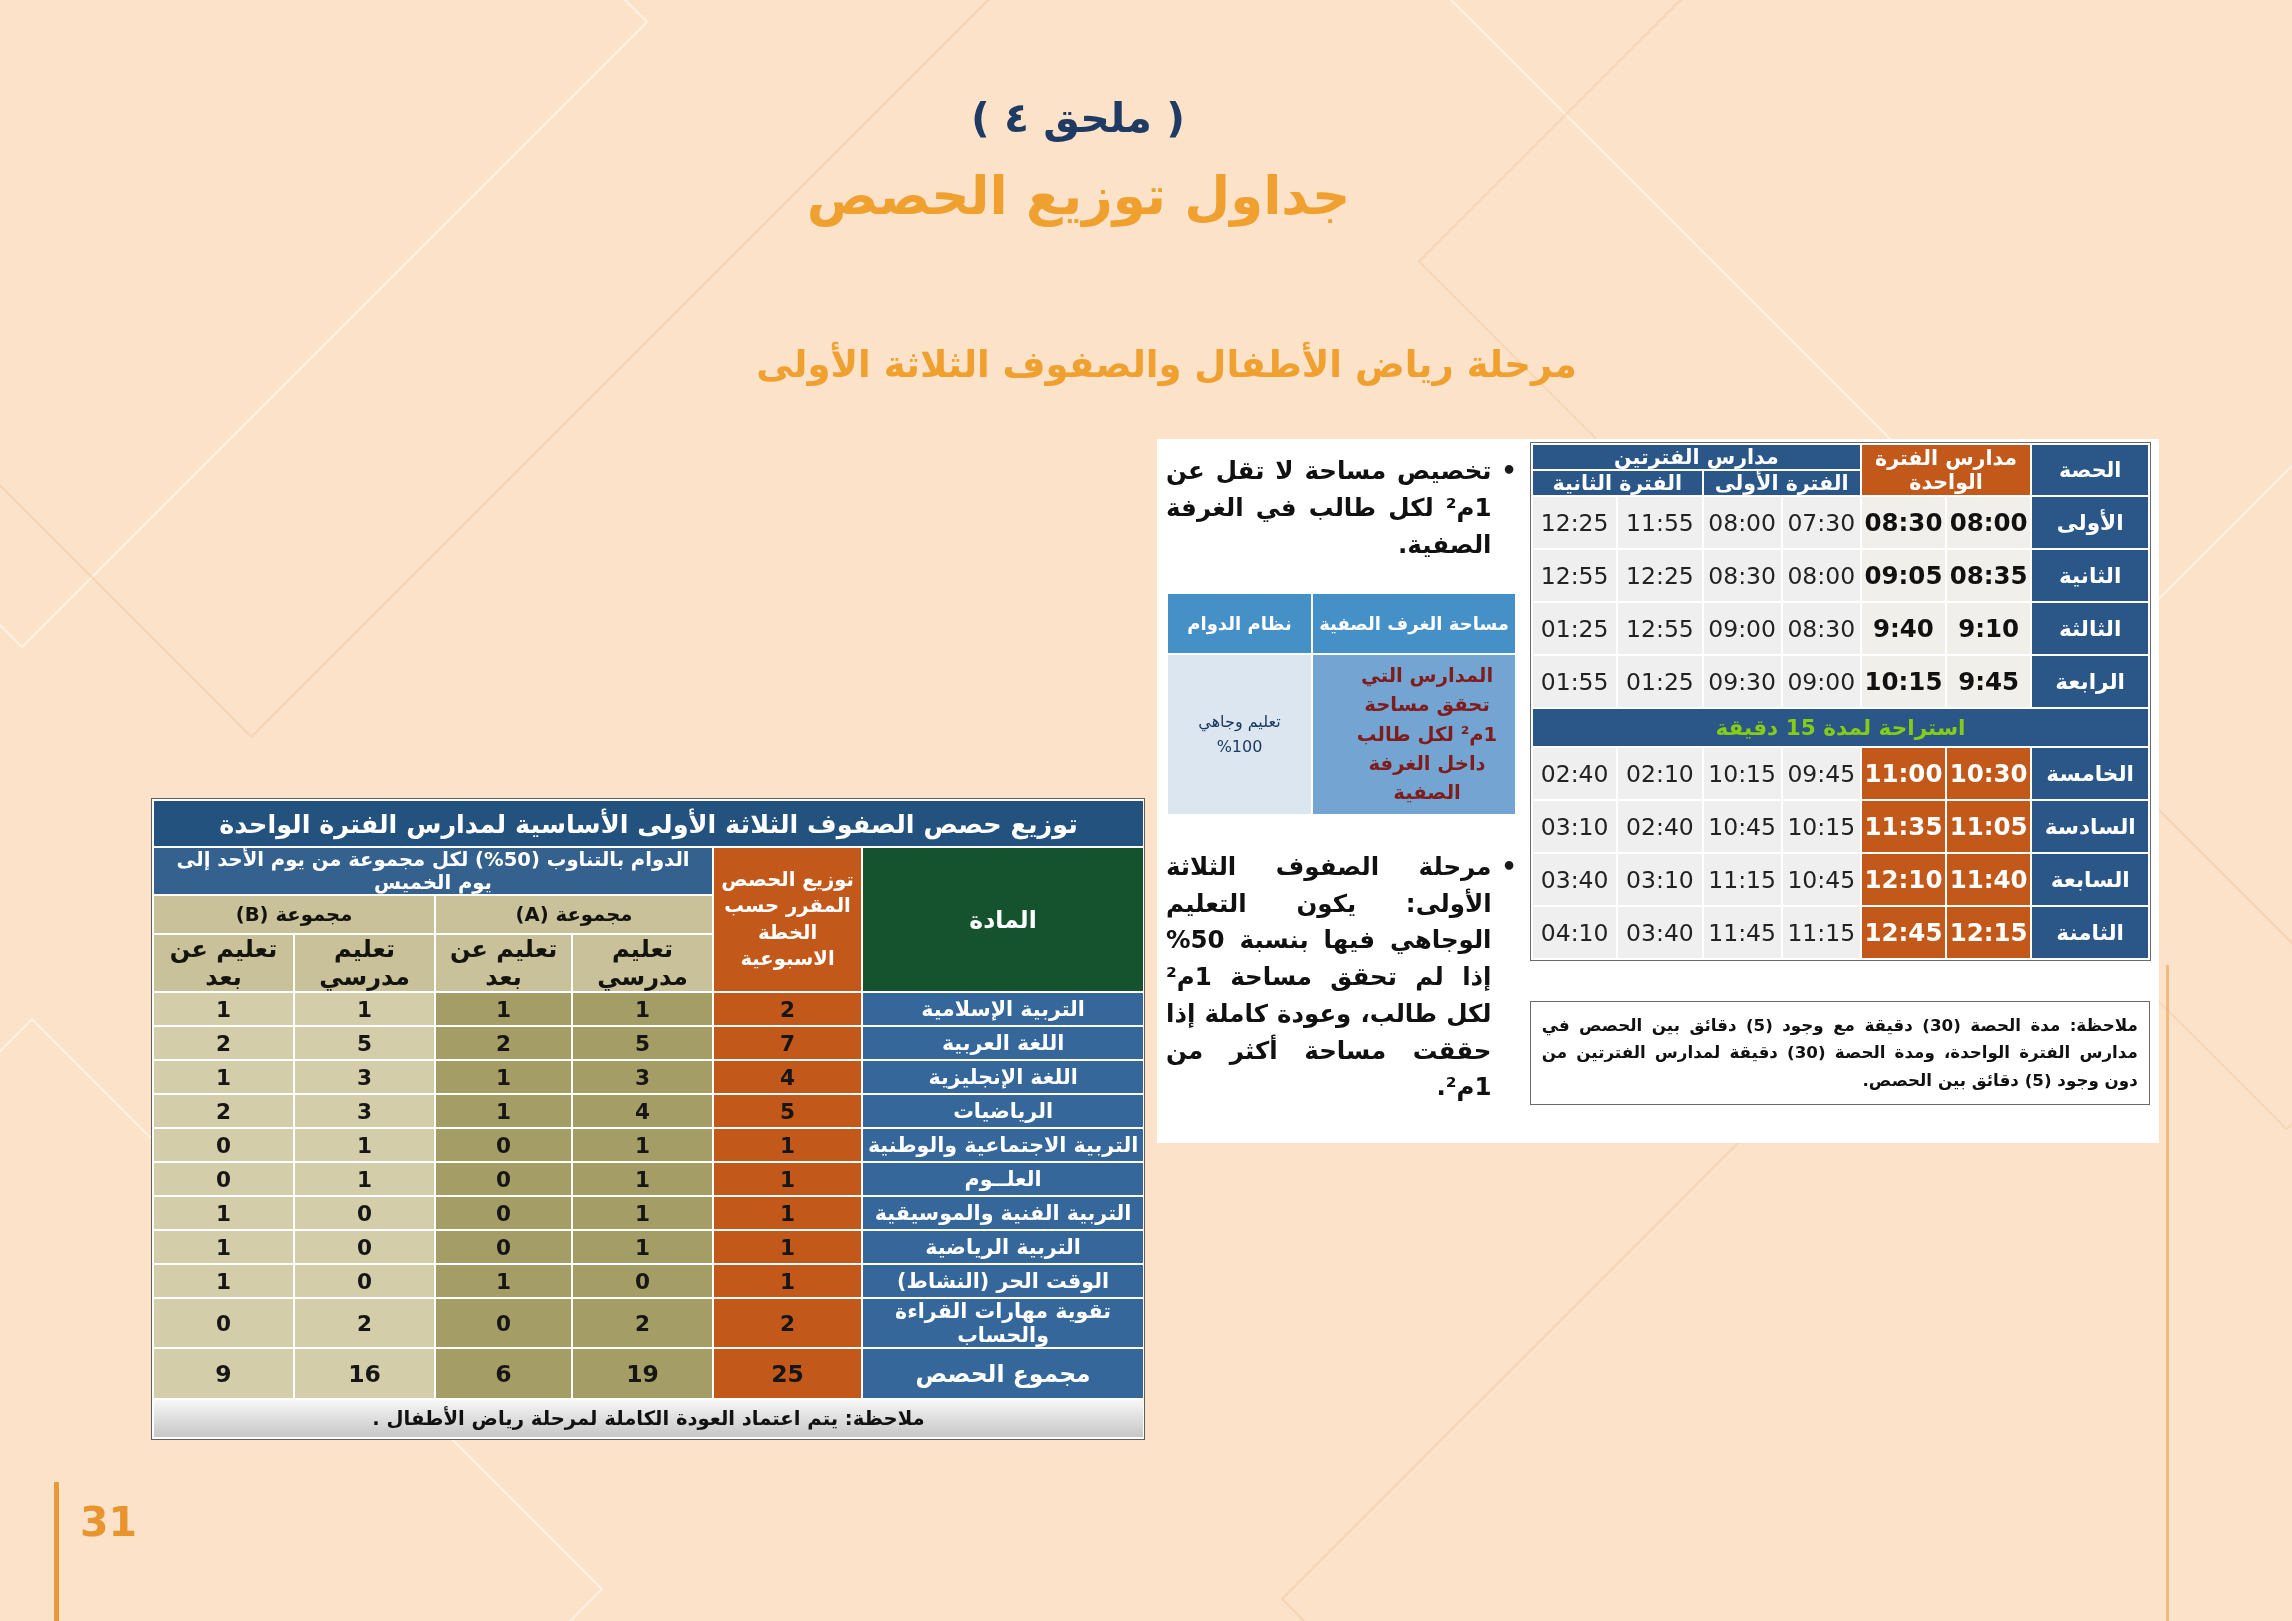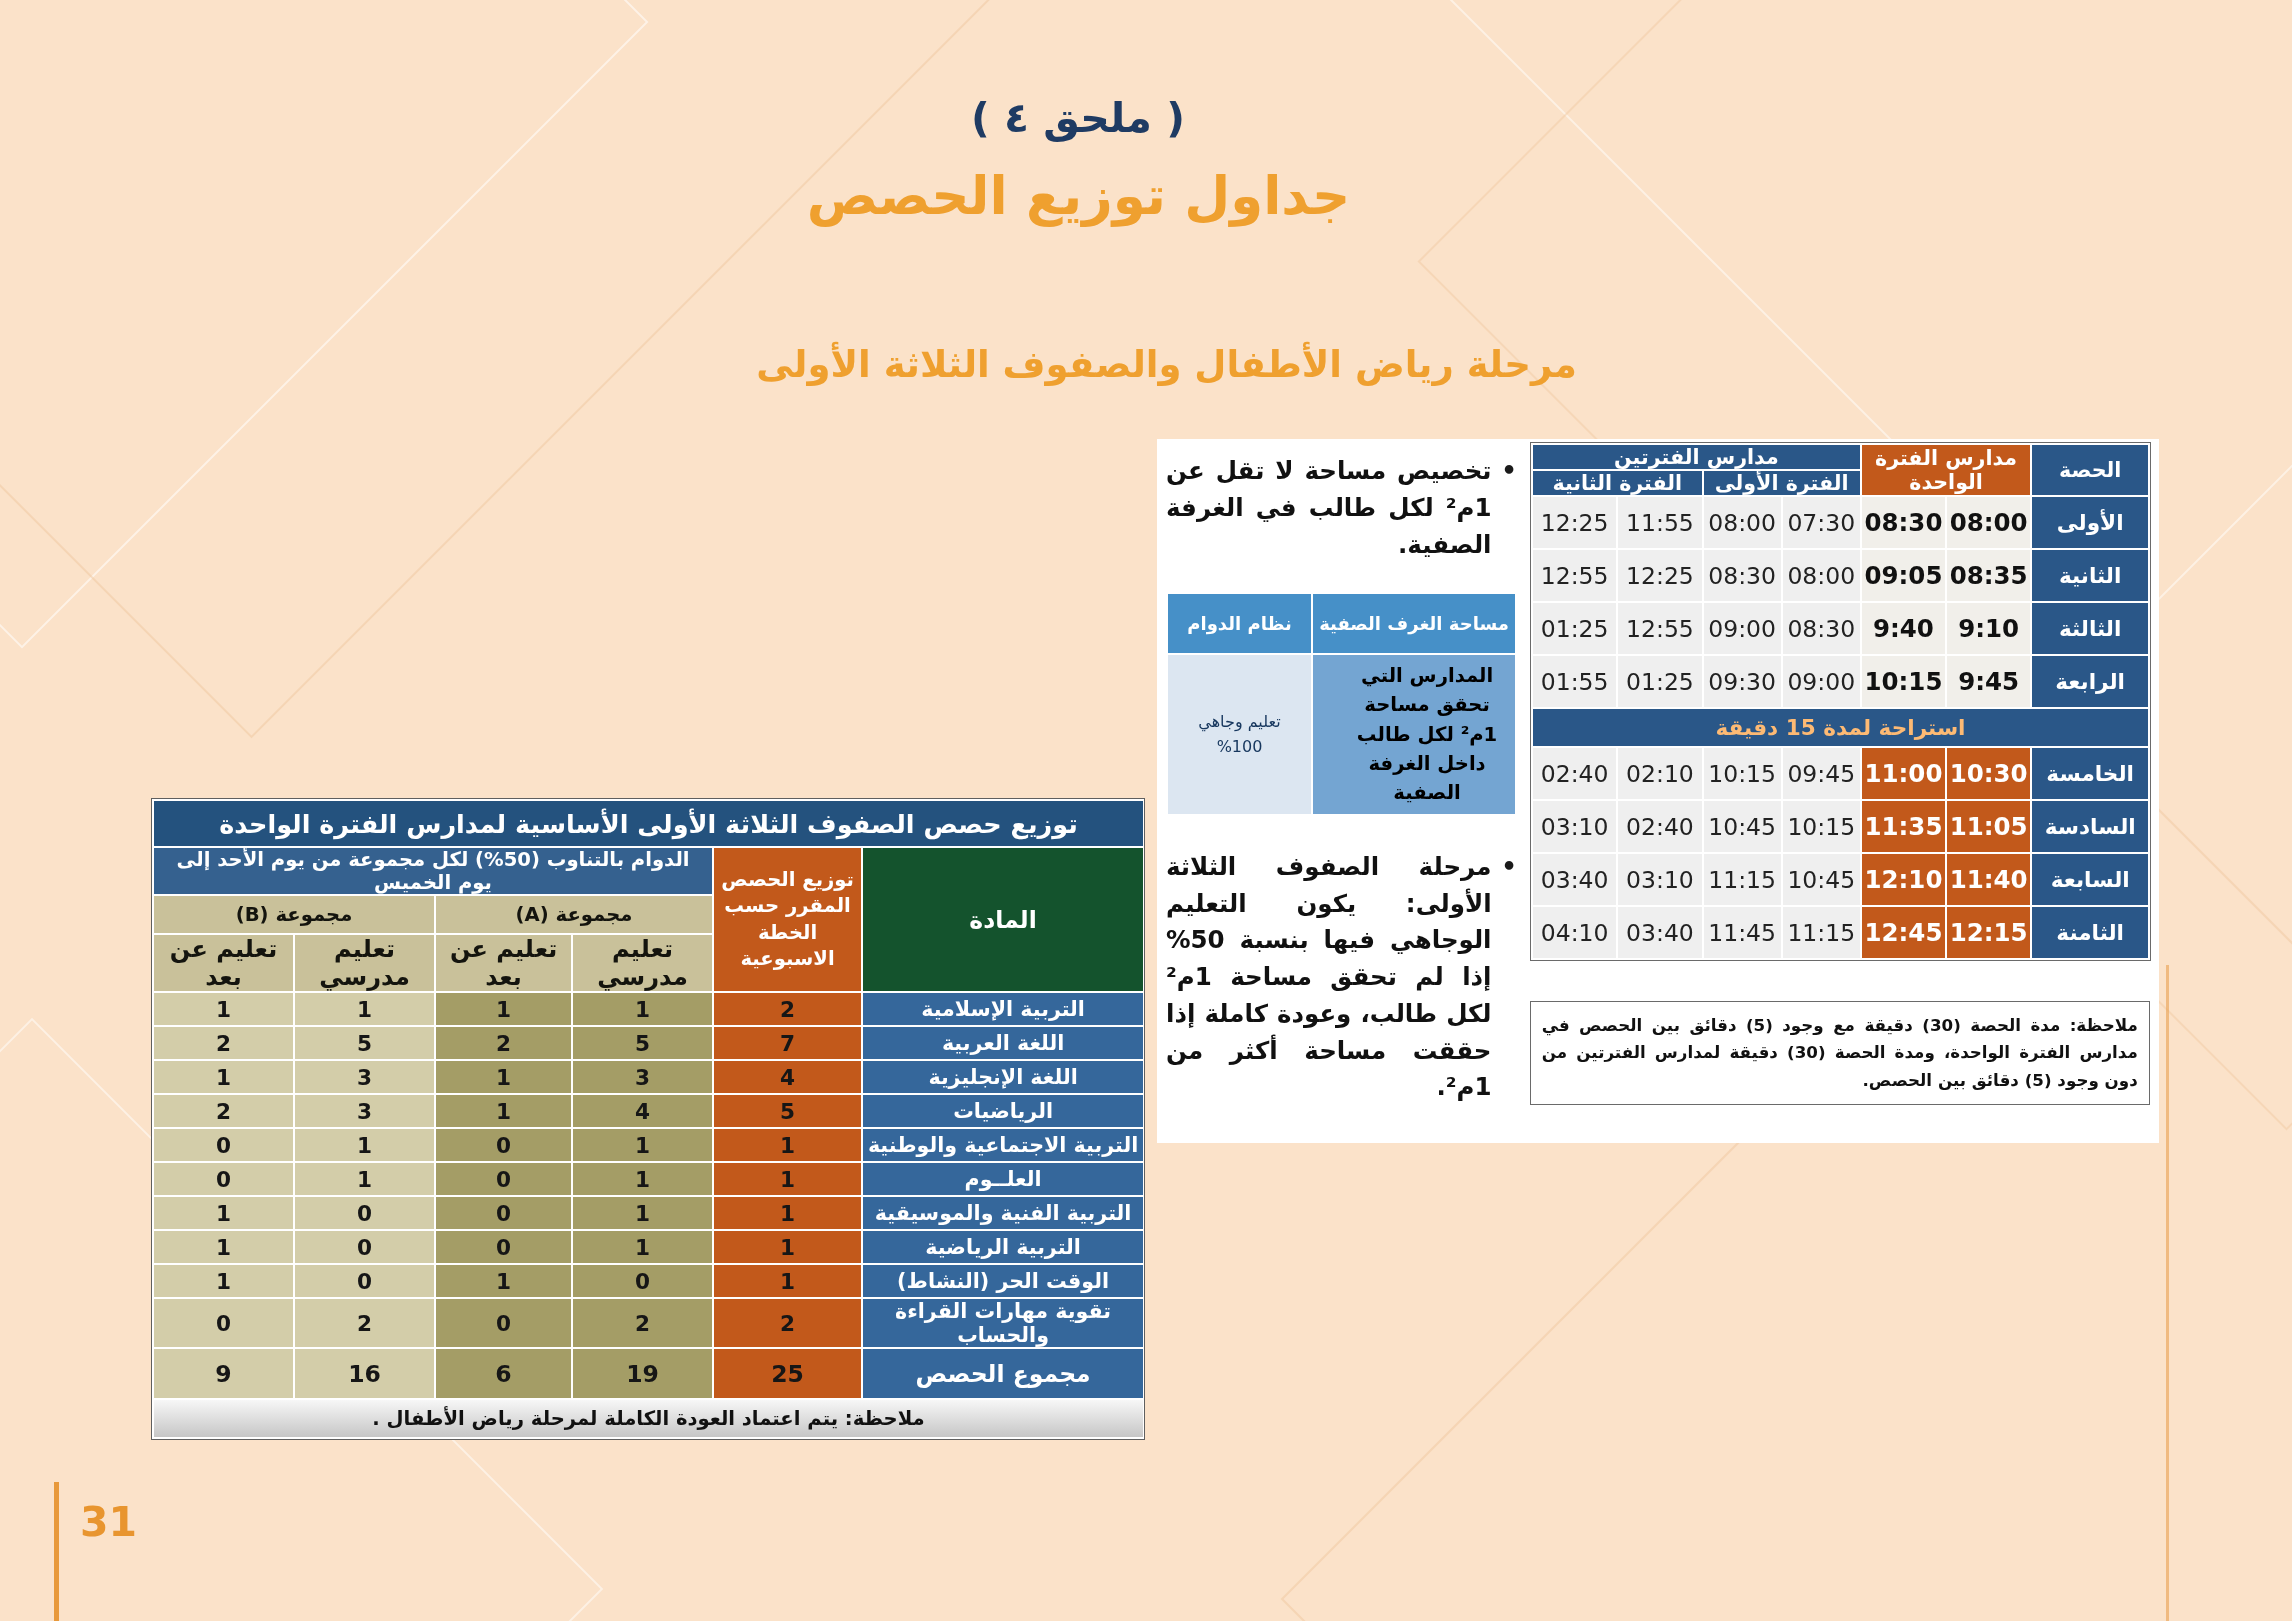--- a/index.html
+++ b/index.html
@@ -33,34 +33,34 @@
   
   .ttWrap{position:absolute;left:1531px;top:443px;width:619px;z-index:2;outline:1px solid #6a6a6a;}
   table.tt{width:619px;table-layout:fixed;border-collapse:collapse;direction:rtl;background:#fff;}
   table.tt th,table.tt td{border:2px solid #ffffff;text-align:center;vertical-align:middle;padding:0;}
   .tt th{background:#2A5788;color:#ffffff;font-size:20.6px;font-weight:bold;}
   .tt th.orangeH{background:#C2591B;}
   .tt td.pname{background:#2A5788;color:#fff;font-size:21.6px;font-weight:bold;}
   .tt td.lg{background:#EFEFEF;font-size:23.5px;color:#222;}
   .tt td.sgLight{background:#F1EFEA;font-size:24.5px;font-weight:bold;color:#111;}
   .tt td.sgOrange{background:#C2591B;font-size:24.5px;font-weight:bold;color:#ffffff;}
-  .tt td.break{background:#2A5788;color:#fdba74;font-size:21.6px;font-weight:bold;}
+  .tt td.break{background:#2A5788;color:#84cc16;font-size:21.6px;font-weight:bold;}
   .ttNote{position:absolute;left:1531px;top:1002px;width:596px;z-index:2;background:#fff;
     outline:1px solid #6a6a6a;padding:9.8px 10.8px;direction:rtl;text-align:justify;
     font-size:16.7px;font-weight:bold;line-height:1.65;color:#111;}
 
   
   .info{position:absolute;left:1166px;top:453px;width:351px;z-index:2;direction:rtl;}
   .bullet{display:flex;gap:9.8px;align-items:flex-start;}
   .bullet .dot{font-size:24.5px;font-weight:bold;line-height:1.5;}
   .bullet .btext{font-size:24.5px;font-weight:bold;line-height:1.5;text-align:justify;color:#111;}
   table.space{width:349px;table-layout:fixed;border-collapse:collapse;direction:rtl;margin-top:29px;}
   table.space td{border:2.9px solid #ffffff;text-align:center;vertical-align:middle;padding:5.9px;}
   .space td.spH{background:#4690C8;color:#fff;font-size:18px;font-weight:bold;height:47px;}
-  .space td.spV{background:#74A5D2;color:#000000;font-size:19.6px;font-weight:bold;line-height:1.5;height:145px;padding-left:32px;}
+  .space td.spV{background:#74A5D2;color:#7f1d1d;font-size:19.6px;font-weight:bold;line-height:1.5;height:145px;padding-left:32px;}
   .space td.sysV{background:#DCE6F1;color:#17375E;font-size:16px;font-weight:normal;line-height:1.6;}
   .info .b2{margin-top:33px;}
 
   
   .distWrap{position:absolute;left:152px;top:799px;width:992px;z-index:2;outline:1px solid #5f5f5f;}
   table.dist{width:992px;table-layout:fixed;border-collapse:collapse;direction:rtl;}
   table.dist td{border:2px solid #ffffff;text-align:center;vertical-align:middle;padding:0 3.9px;}
   .dist td.dtitle{background:#24527E;color:#fff;font-size:25.5px;font-weight:bold;height:45px;}
   .dist td.dband{background:#35618F;color:#fff;font-size:19.6px;font-weight:bold;height:43px;}
   .dist td.dplanH{background:#C2591B;color:#fff;font-size:19.6px;font-weight:bold;line-height:1.35;}

